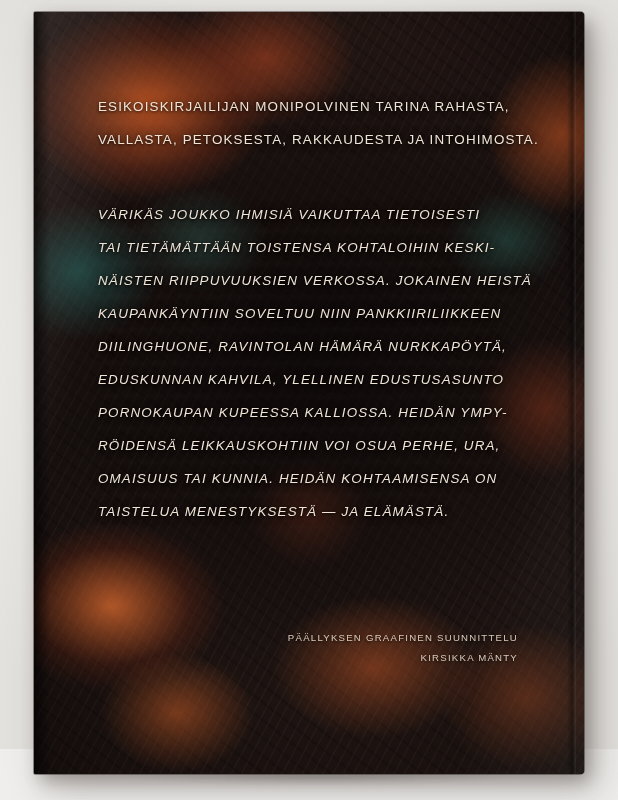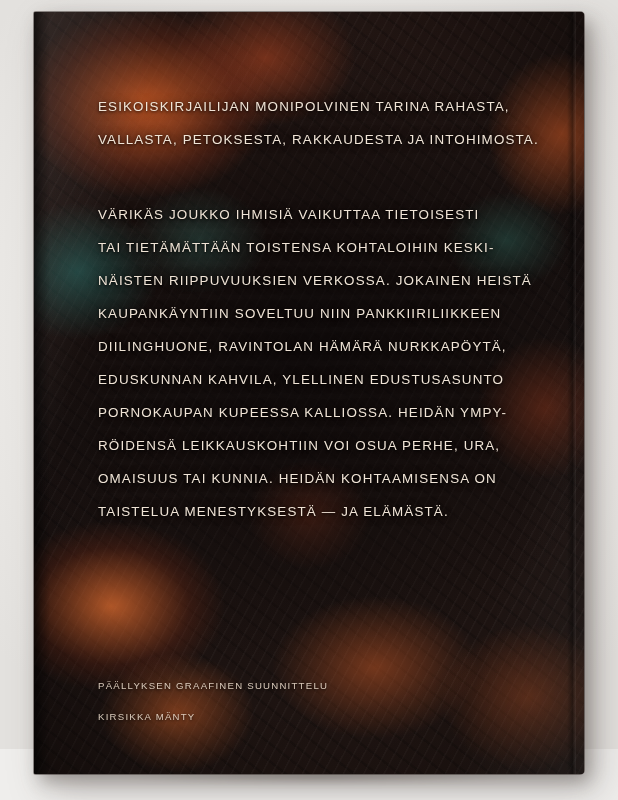--- a/index.html
+++ b/index.html
@@ -109,41 +109,41 @@
   }
   .para {
     font-size: 13.4px;
     line-height: 33px;
     letter-spacing: 1.15px;
     font-variant: small-caps;
     text-transform: uppercase;
     font-weight: 400;
   }
   #para-lead { margin: 0 0 42px 0; }
-  #para-body { margin: 0; }
+  #para-body { margin: 0; font-style: italic; }
   .para .ln { display: block; white-space: pre; }
 
   
   #credits {
     position: absolute;
     left: 64px;
-    top: 664px;
+    top: 616px;
     width: 420px;
     color: #e6d6c6;
     text-shadow: 0 1px 3px rgba(0,0,0,0.85);
-    text-align: left;
+    text-align: right;
   }
   .credit-line {
     font-size: 9.6px;
     letter-spacing: 1.25px;
     text-transform: uppercase;
     line-height: 19px;
     opacity: 0.92;
   }
-  #credit-designer { margin-top: 12px; }
+  #credit-designer { margin-top: 1px; }
   #code-number {
     margin-top: 13px;
     font-size: 11px;
     letter-spacing: 1.6px;
     opacity: 0.95;
   }
 
   
   #book-shadow {
     position: absolute;

